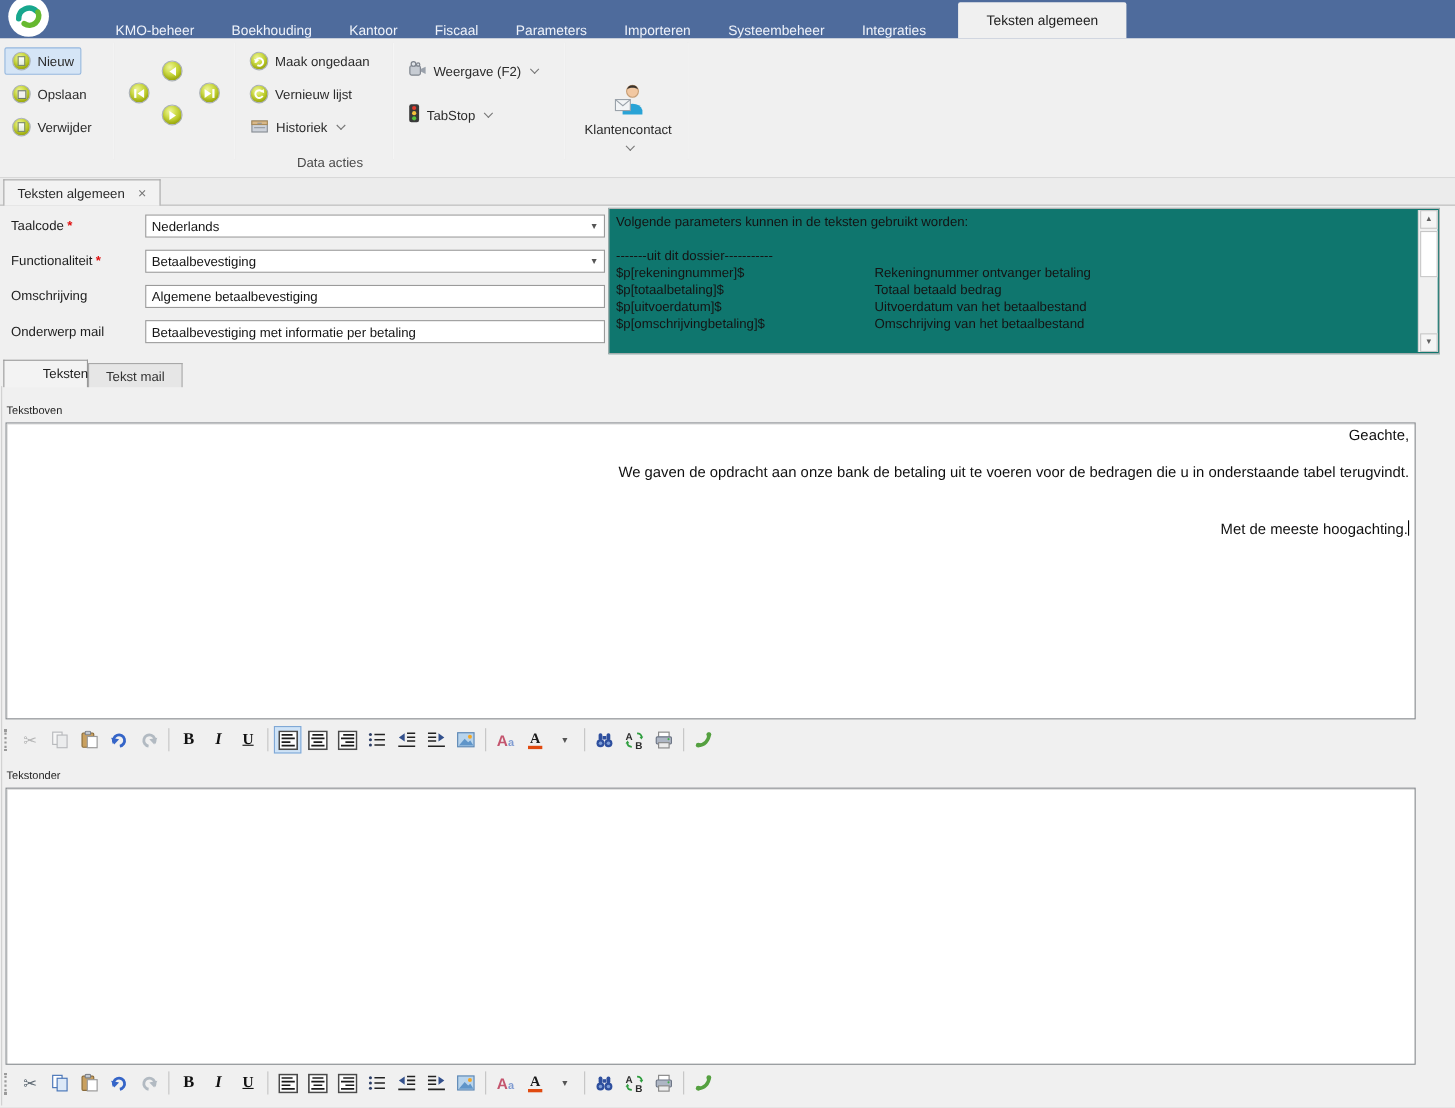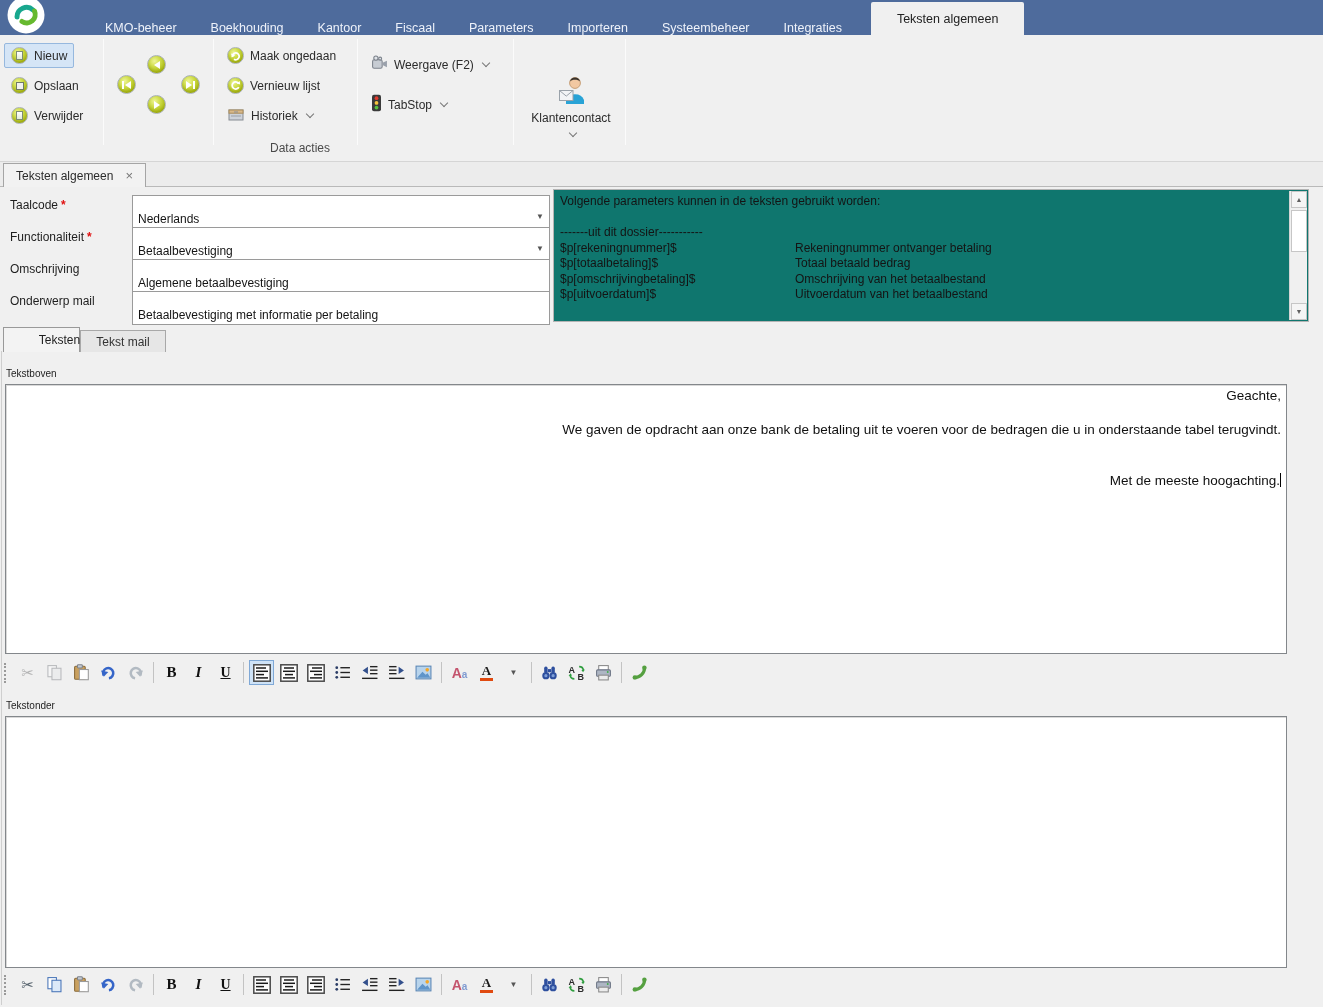--- a/index.html
+++ b/index.html
@@ -36,21 +36,21 @@
   .kc .kc-ic { display:block; margin:0 auto 2px; width:36px; height:34px; }
   .rb-group-label { position:absolute; left:239px; top:106px; width:122px; text-align:center; font-size:12px; color:#4a4a4a; }
   
   .doctab-row { position:absolute; top:162px; left:0; right:0; height:25px; background:#ececec; border-bottom:1px solid #b9b9b9; }
   .doctab { position:absolute; left:3px; top:1px; height:24px; background:#f2f2f2; border:1px solid #a5a5a5; border-bottom:none; display:flex; align-items:center; gap:12px; padding:0 12px; font-size:12px; color:#2b2b2b; }
   .doctab-close { color:#777; font-size:13px; line-height:1; }
   
   .form-area { position:absolute; top:187px; left:0; width:553px; height:138px; }
   .f-label { position:absolute; left:10px; font-size:12px; color:#1e1e1e; white-space:nowrap; }
   .req { color:#e01010; font-weight:bold; margin-left:3px; }
-  .f-box { position:absolute; left:132px; width:418px; height:21px; background:#fff; border:1px solid #9a9a9a; font-size:12px; color:#141414; display:flex; padding:16px 5px; white-space:nowrap; overflow:hidden; }
+  .f-box { position:absolute; left:132px; width:418px; height:21px; background:#fff; border:1px solid #9a9a9a; font-size:12px; color:#141414; display:flex; align-items:center; padding:4px 5px; white-space:nowrap; overflow:hidden; }
   .f-box .dd { margin-left:auto; font-size:8px; color:#555; }
   
   .params { position:absolute; left:553px; top:189px; width:756px; height:133px; background:#0f766e; border:1px solid #b4b4b4; font-size:12px; color:#141414; padding:4px 24px 4px 6px; line-height:15.5px; overflow:hidden; }
   .param-row { display:flex; }
   .param-code { width:235px; flex:0 0 auto; }
   .pscroll { position:absolute; top:1px; right:1px; bottom:1px; width:18px; background:#f0f0f0; border-left:1px solid #d4d4d4; }
   .sbtn { position:absolute; left:1px; width:16px; height:17px; background:#f5f5f5; border:1px solid #c6c6c6; color:#606060; font-size:7px; display:flex; align-items:center; justify-content:center; }
   .sthumb { position:absolute; left:1px; top:19px; width:16px; height:42px; background:#ffffff; border:1px solid #c6c6c6; }
   
   .ctab { position:absolute; font-size:12px; display:flex; align-items:center; justify-content:center; }
@@ -258,26 +258,26 @@
     <div>-------uit dit dossier-----------</div>
     <div class="param-row">
       <span class="param-code">$p[rekeningnummer]$</span>
       <span>Rekeningnummer ontvanger betaling</span>
     </div>
     <div class="param-row">
       <span class="param-code">$p[totaalbetaling]$</span>
       <span>Totaal betaald bedrag</span>
     </div>
     <div class="param-row">
+      <span class="param-code">$p[uitvoerdatum]$</span>
+      <span>Uitvoerdatum van het betaalbestand</span>
+    </div>
+    <div class="param-row">
       <span class="param-code">$p[omschrijvingbetaling]$</span>
       <span>Omschrijving van het betaalbestand</span>
-    </div>
-    <div class="param-row">
-      <span class="param-code">$p[uitvoerdatum]$</span>
-      <span>Uitvoerdatum van het betaalbestand</span>
     </div>
     <div class="pscroll">
       <div class="sbtn" style="top:0;">
           <span>▲</span>
         </div>
       <div class="sthumb"></div>
       <div class="sbtn" style="bottom:0;">
           <span>▼</span>
         </div>
     </div>

